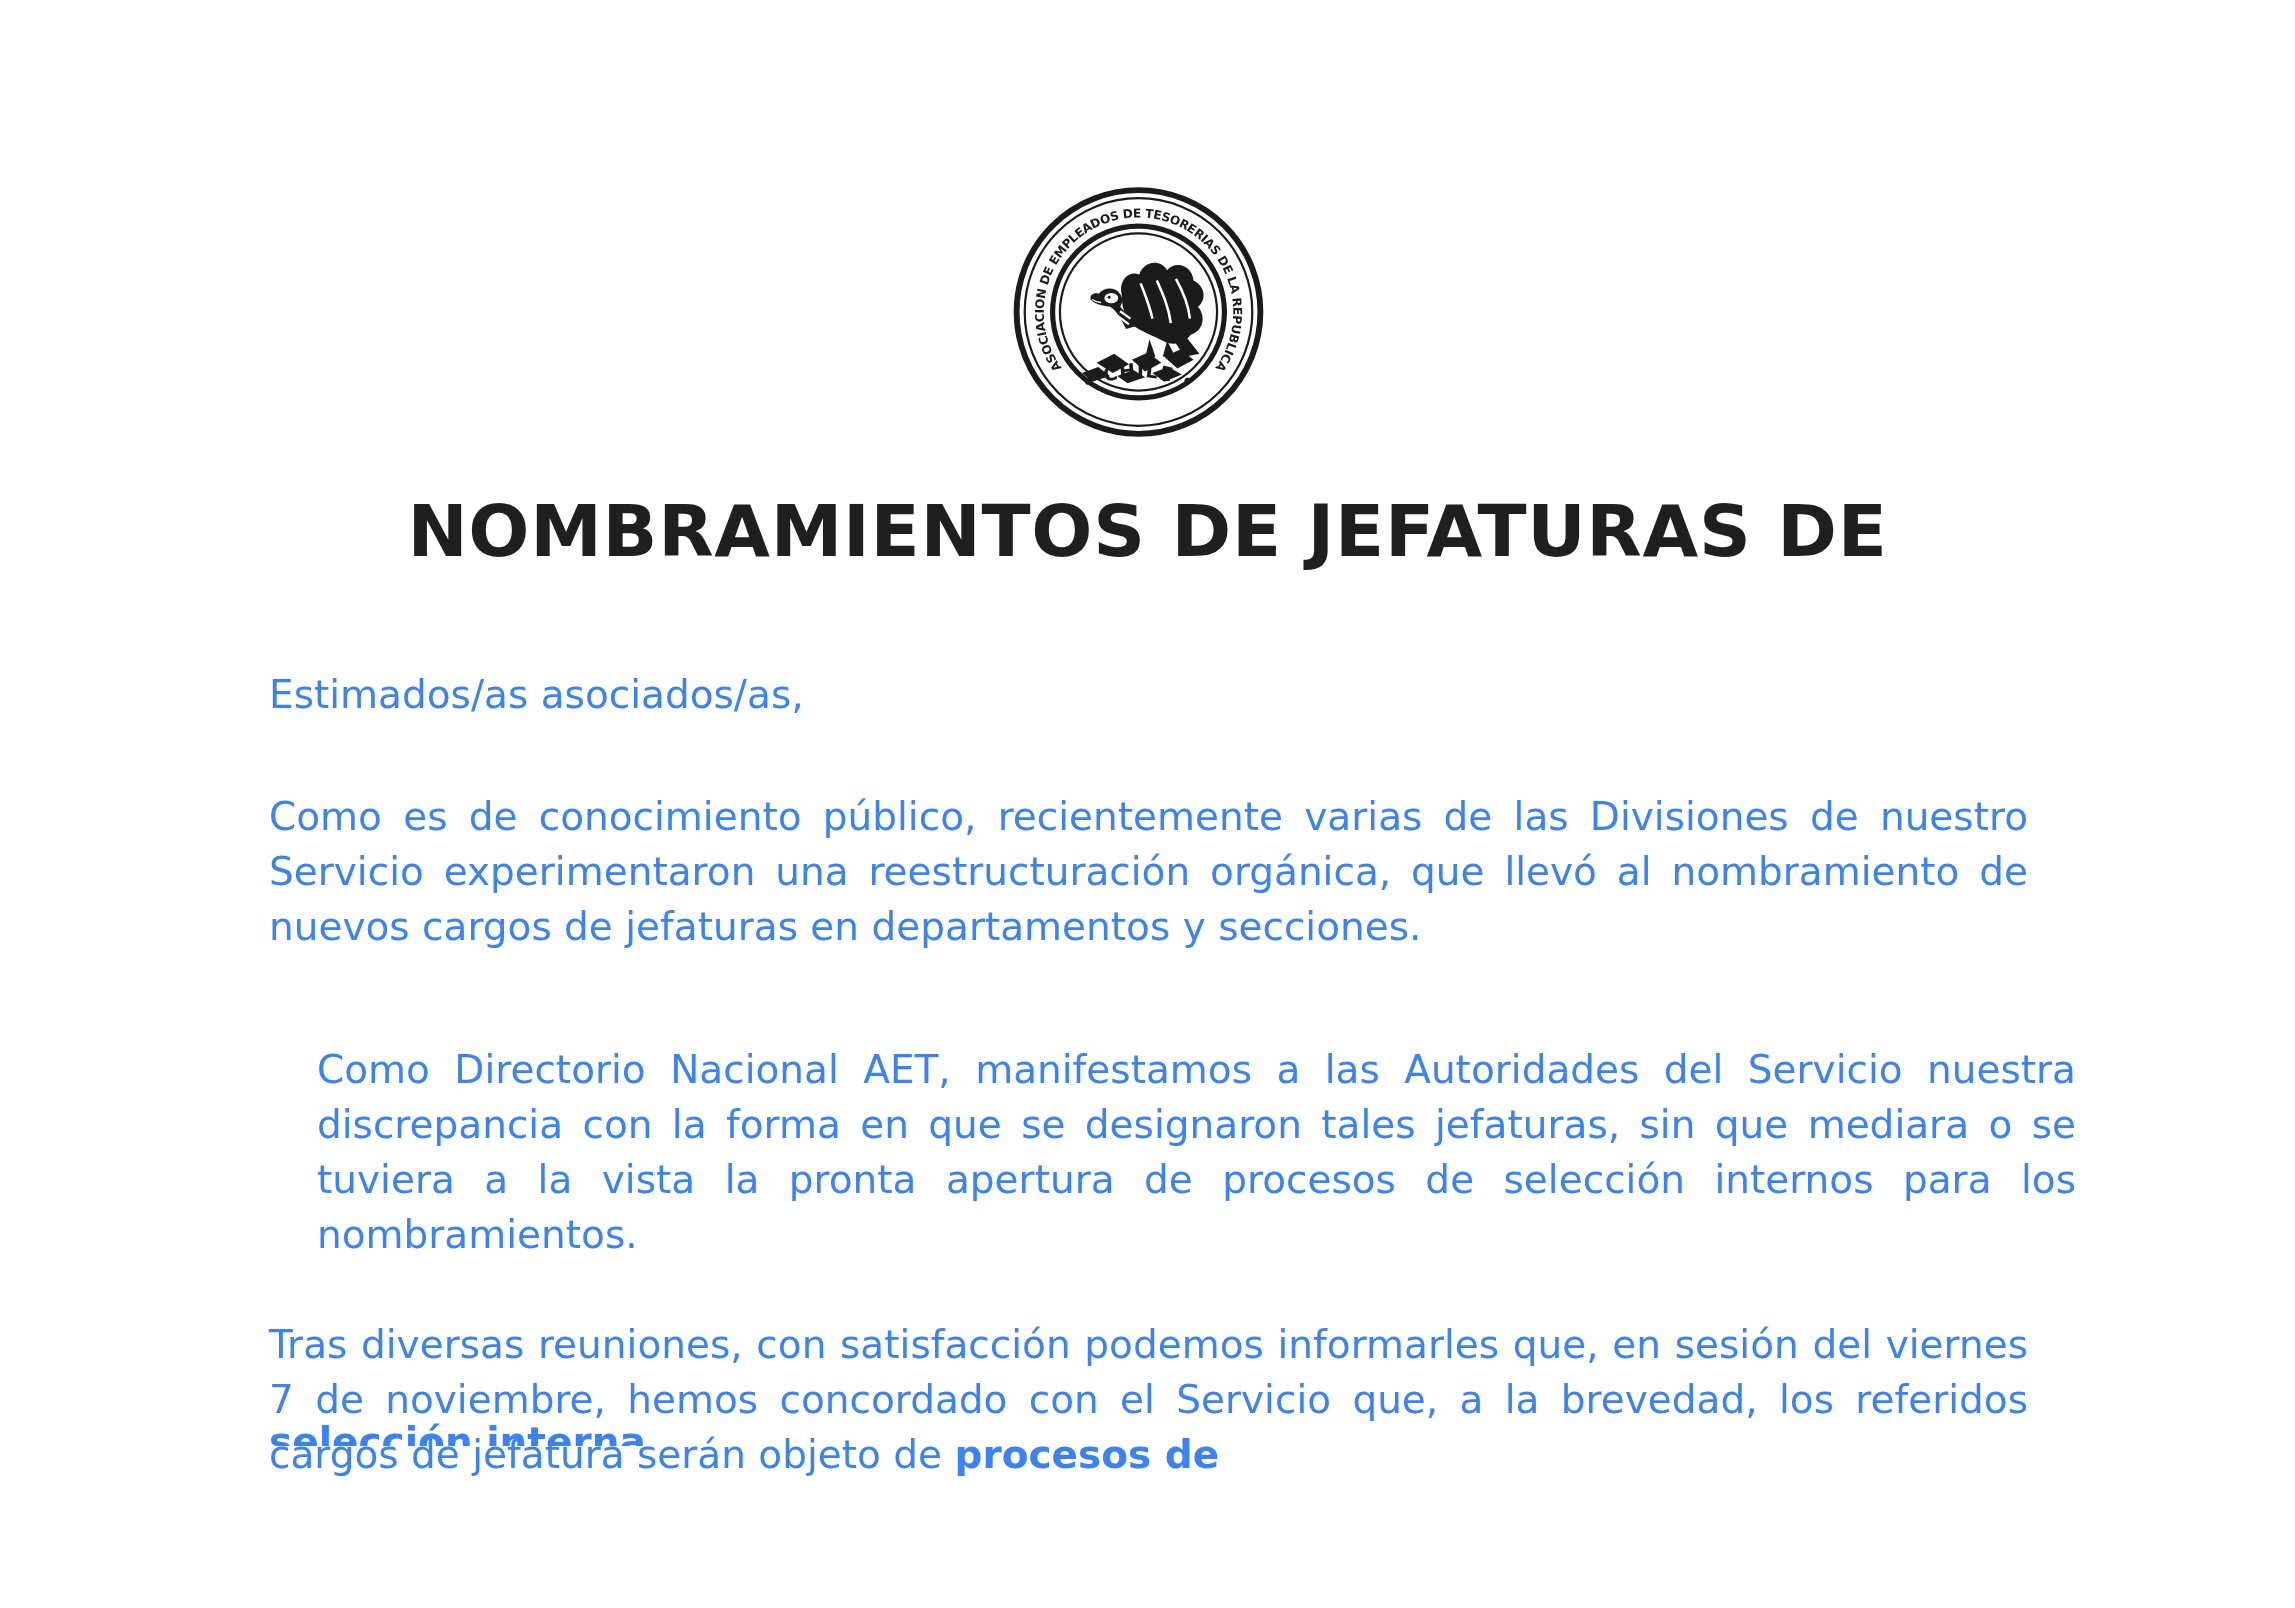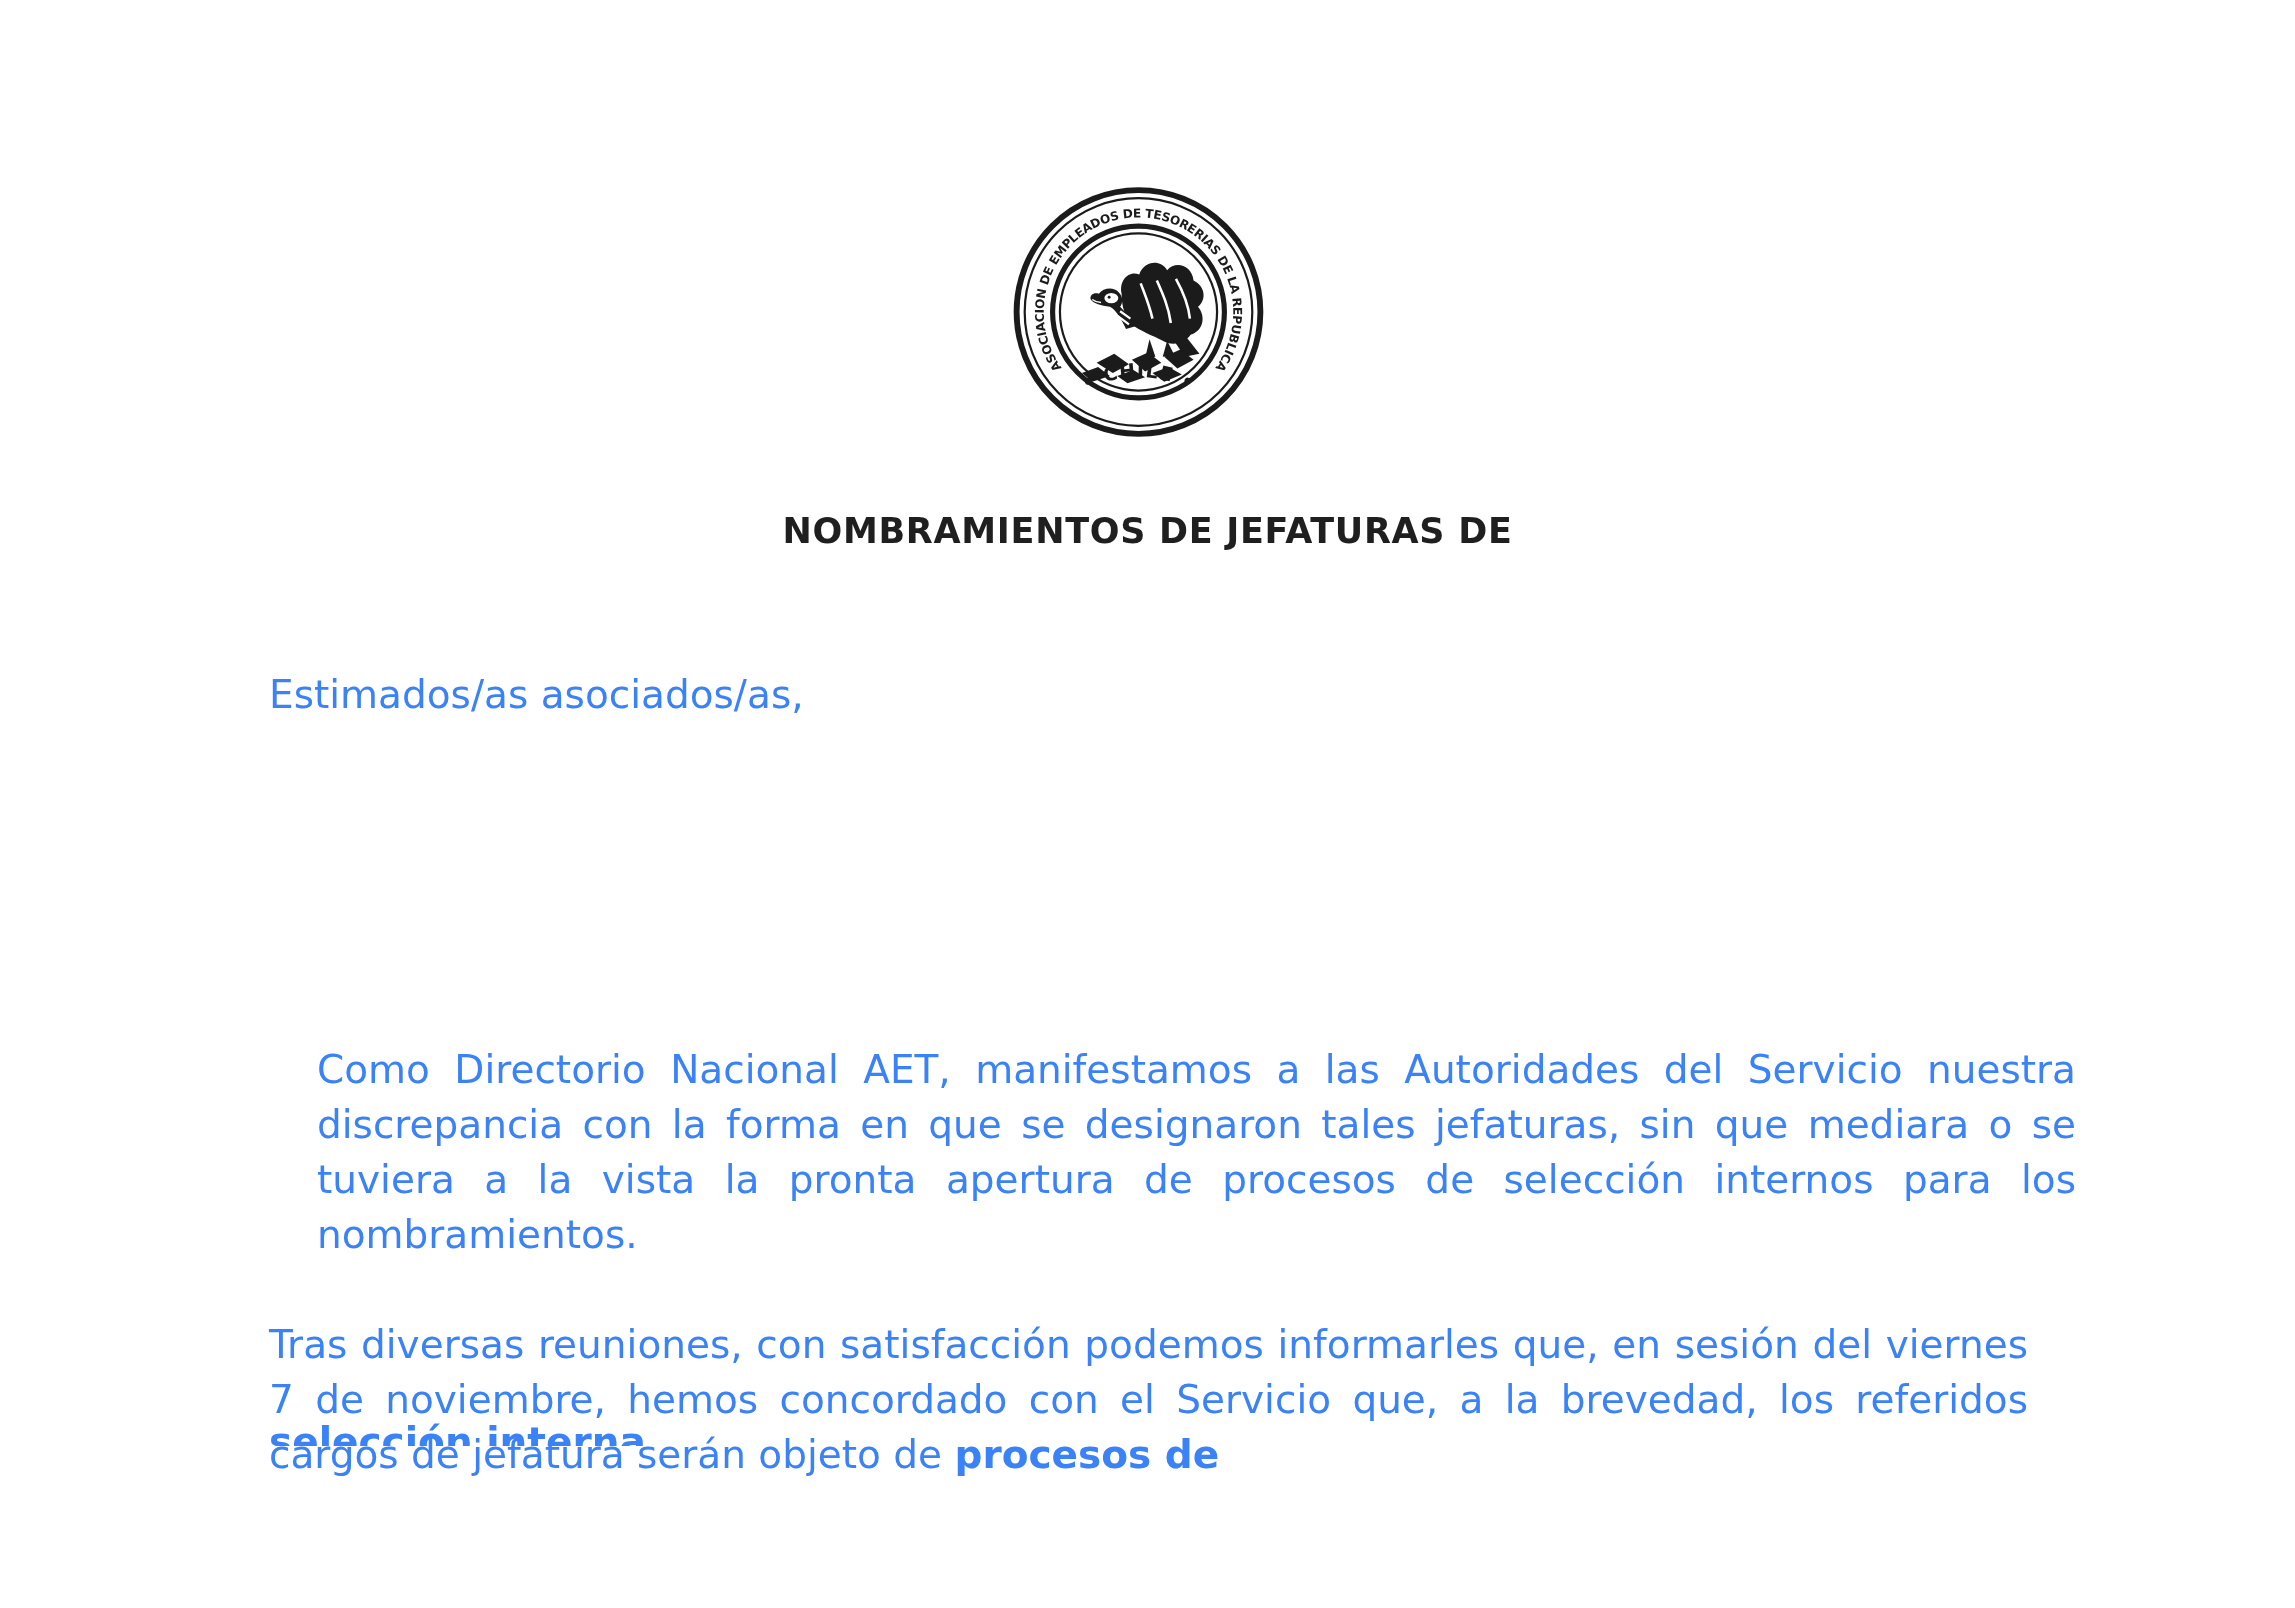--- a/index.html
+++ b/index.html
@@ -13,21 +13,21 @@
   .seal{
     position:absolute;
     left:1010px;top:182px;
     width:257px;height:260px;
   }
   .doc-title{
     position:absolute;
     left:0;top:498px;width:2295px;
     text-align:center;
     font-weight:bold;
-    font-size:35px;
+    font-size:72px;
     line-height:66px;
     letter-spacing:0.7px;
     color:#1f1f1f;
   }
   .para{
     position:absolute;
     left:269px;width:1759px;
     font-size:39px;
     line-height:55px;
     color:#3b82f6;
@@ -97,20 +97,21 @@
       <path d="M178 136 C184 152 190 166 194 184 M200 132 C208 150 216 168 219 190 M226 130 C236 148 243 166 245 184" stroke="#ffffff" stroke-width="3.5" fill="none"></path>
     </g>
   </svg>
 
   <div class="doc-title">
     <div>NOMBRAMIENTOS DE JEFATURAS DE</div>
   </div>
 
   <p class="para greeting">Estimados/as asociados/as,</p>
 
+  <p class="para p1">Como es de conocimiento público, recientemente varias de las Divisiones de nuestro Servicio experimentaron una reestructuración orgánica, que llevó al nombramiento de nuevos cargos de jefaturas en departamentos y secciones.</p>
 
   <p class="para p2">Como Directorio Nacional AET, manifestamos a las Autoridades del Servicio nuestra discrepancia con la forma en que se designaron tales jefaturas, sin que mediara o se tuviera a la vista la pronta apertura de procesos de selección internos para los nombramientos.</p>
 
   <p class="para p3"><span>Tras diversas reuniones, con satisfacción podemos informarles que, en sesión del viernes 7 de noviembre, hemos concordado con el Servicio que, a la brevedad, los referidos cargos de jefatura serán objeto de </span><b>procesos de</b></p>
 
   <p class="para cutoff">selección interna</p>
 
 </div>
 
 

